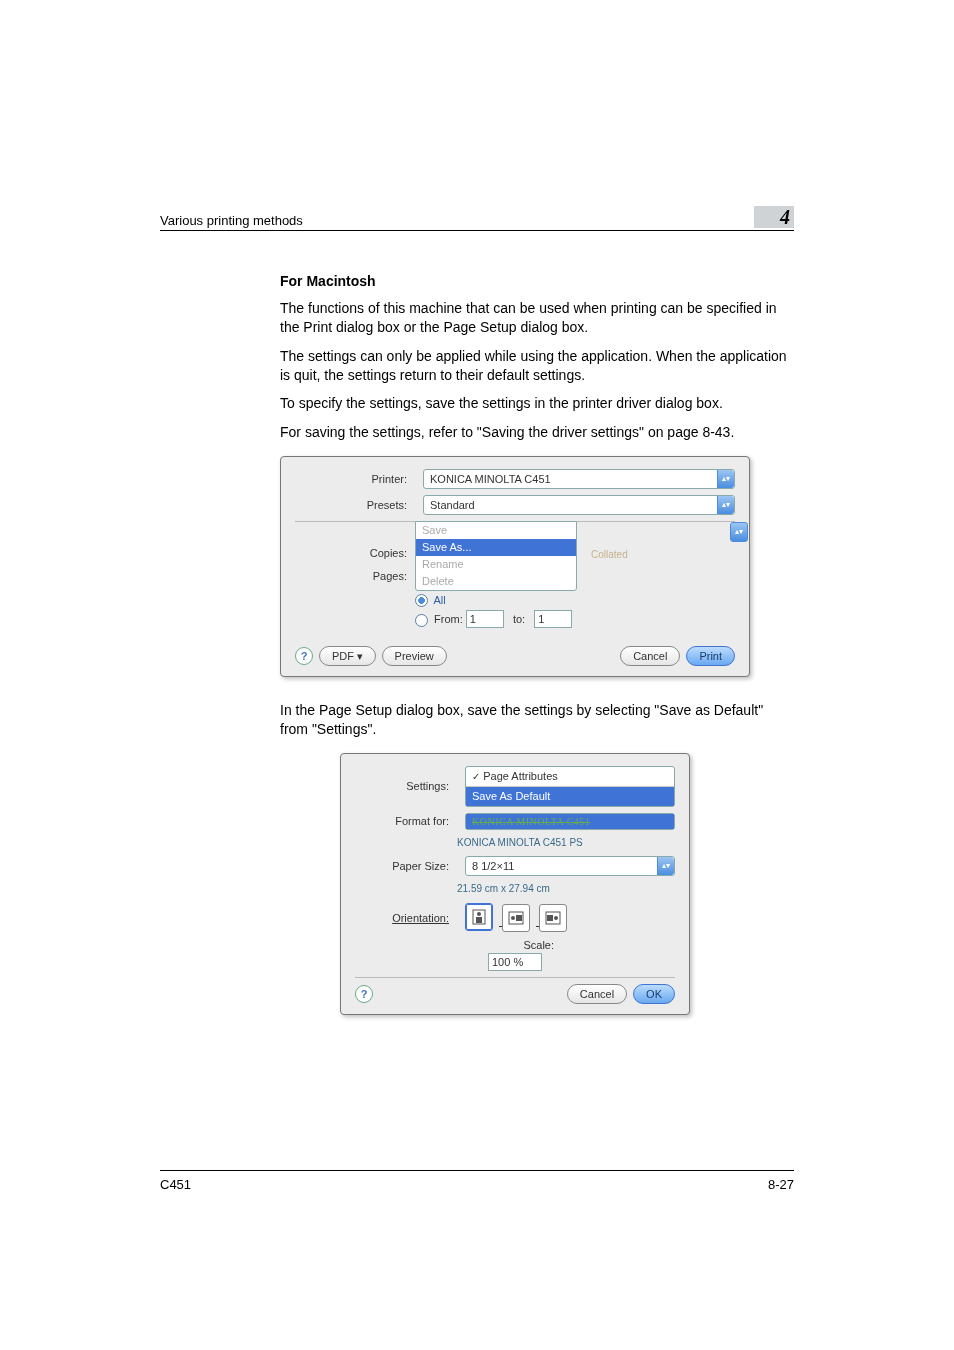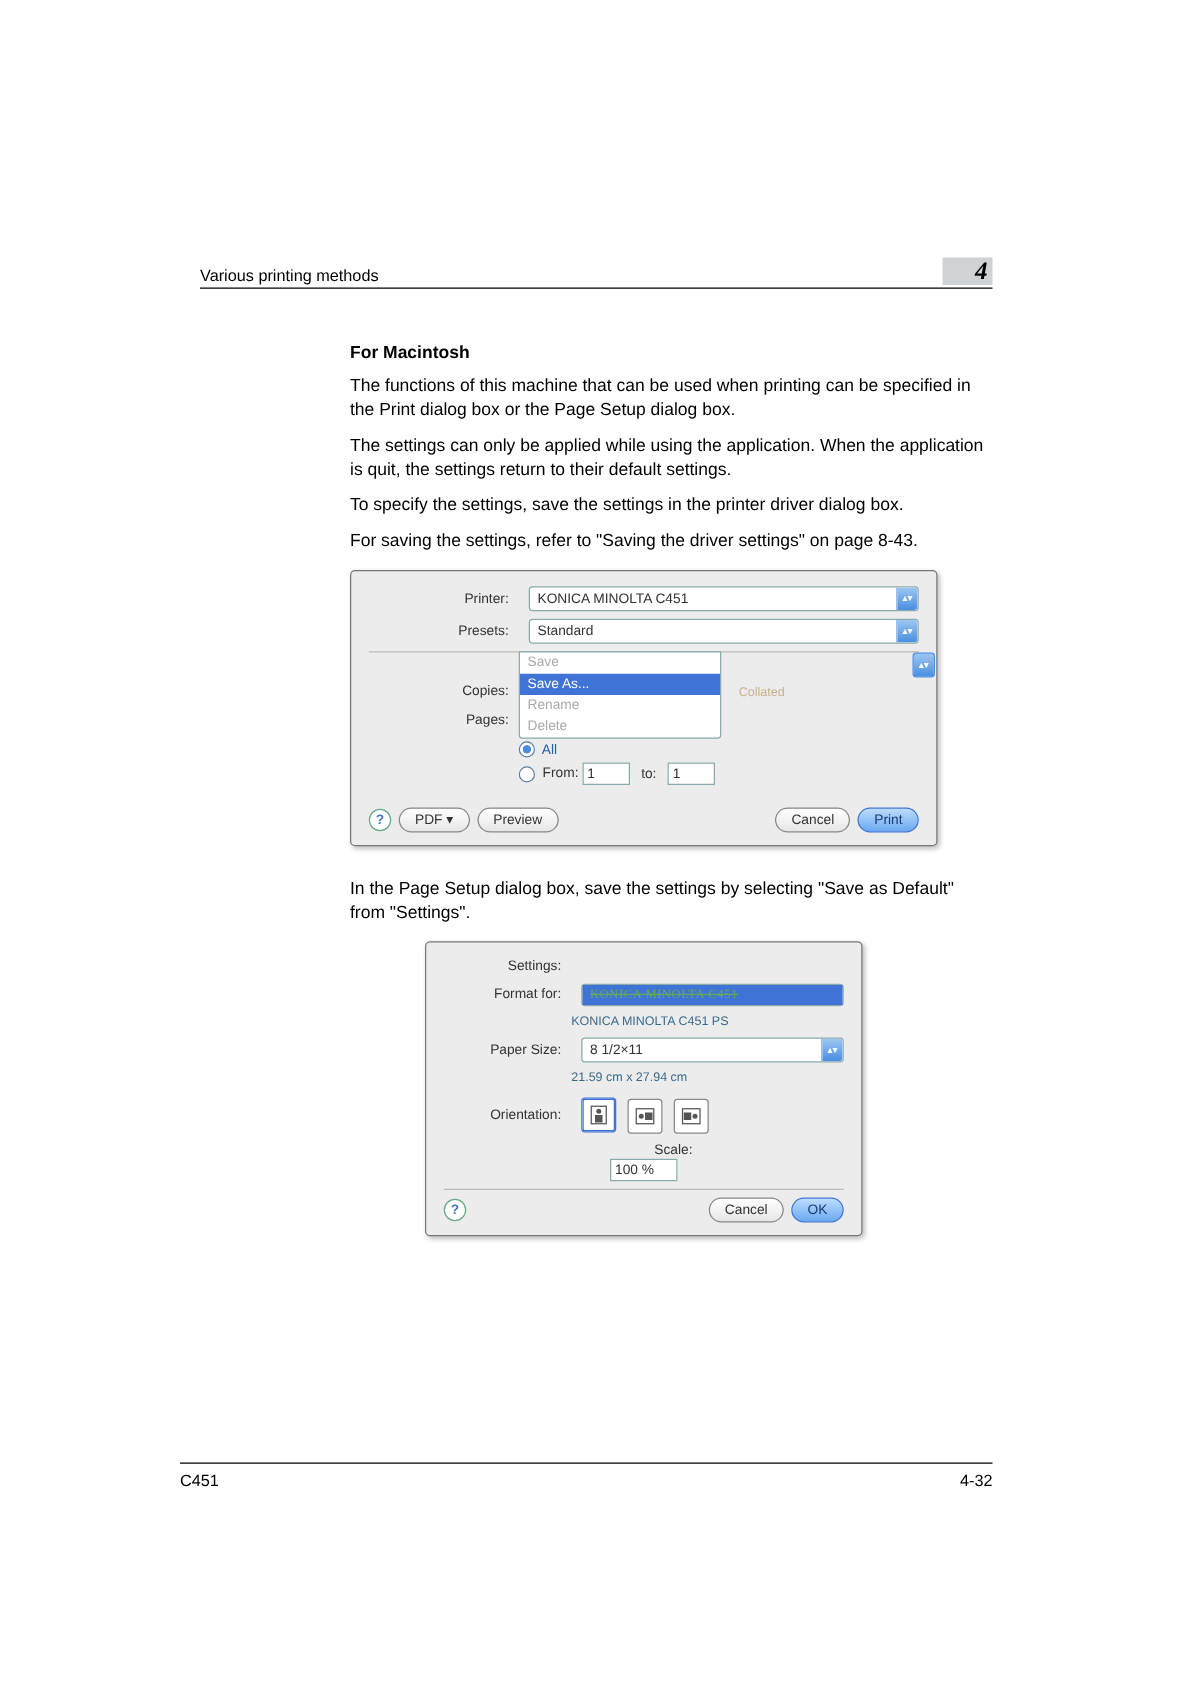--- a/index.html
+++ b/index.html
@@ -261,21 +261,21 @@
     border: 1px solid #8aa;
     border-radius: 3px;
     font-size: 10px;
   }
   .ff-panel .opt { padding: 1px 6px; }
   .ff-panel .opt.hl { background: #3f73d6; color: #fff; }
   .ff-panel .opt.ser { font-family: Georgia, serif; color: #6a5; letter-spacing: 0.5px;}
   .footer {
     position: absolute;
     bottom: 158px;
-    left: 144px;
+    left: 160px;
     right: 160px;
     border-top: 1px solid #000;
     padding-top: 6px;
     display: flex;
     justify-content: space-between;
     font-size: 13px;
   }
   .nowrap { white-space: nowrap; }
 </style>
 </head>
@@ -357,40 +357,45 @@
           <span class="btn blue">Print</span>
         </div>
       </div>
     </div>
 
     <p style="margin-top:24px;">In the Page Setup dialog box, save the settings by selecting "Save as Default" from "Settings".</p>
 
     <div class="figure fig2">
       <div class="fig-row">
         <div class="fig-label">Settings:</div>
+        <div class="settings-panel">
+          <div class="opt check">Page Attributes</div>
+          <div style="border-top:1px solid #ccc;"></div>
+          <div class="opt hl">Save As Default</div>
+        </div>
       </div>
 
       <div class="fig-row">
         <div class="fig-label">Format for:</div>
         <div class="ff-panel">
           <div class="opt hl ser" style="text-decoration:line-through;">KONICA MINOLTA C451</div>
         </div>
       </div>
       <div class="dim-text">KONICA MINOLTA C451 PS</div>
 
       <div class="fig-row" style="margin-top:6px;">
         <div class="fig-label">Paper Size:</div>
         <div class="popup">
           <span>8 1/2×11</span>
           <span class="arrows">▴▾</span>
         </div>
       </div>
       <div class="dim-text">21.59 cm x 27.94 cm</div>
 
-      <div class="fig-row" style="margin-top:8px;">
+      <div class="fig-row" style="margin-top:8px;text-decoration:underline;">
         <div class="fig-label">Orientation:</div>
         <div>
           <span class="orient-btn sel">
             <svg width="14" height="16" viewBox="0 0 14 16">
                 <rect x="1" y="1" width="12" height="14" fill="none" stroke="#555"></rect>
                 <circle cx="7" cy="5" r="2" fill="#555"></circle>
                 <rect x="4" y="8" width="6" height="6" fill="#555"></rect>
               </svg>
           </span>
           <span class="orient-btn">
@@ -425,15 +430,15 @@
           <span class="btn">Cancel</span>
           <span class="btn blue">OK</span>
         </div>
       </div>
     </div>
 
   </div>
 
   <div class="footer">
     <span>C451</span>
-    <span>4-32</span>
+    <span>8-27</span>
   </div>
 </div>
 
 </body></html>

